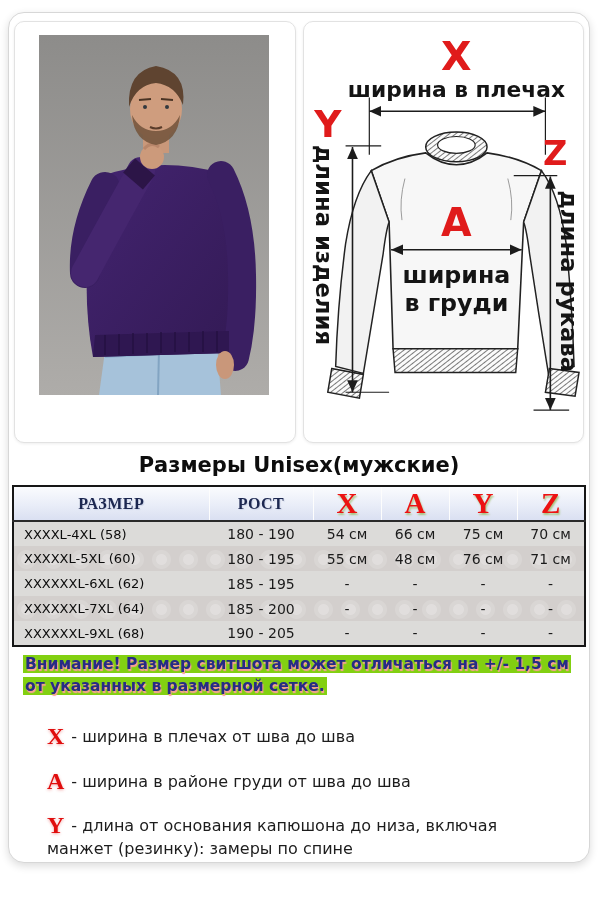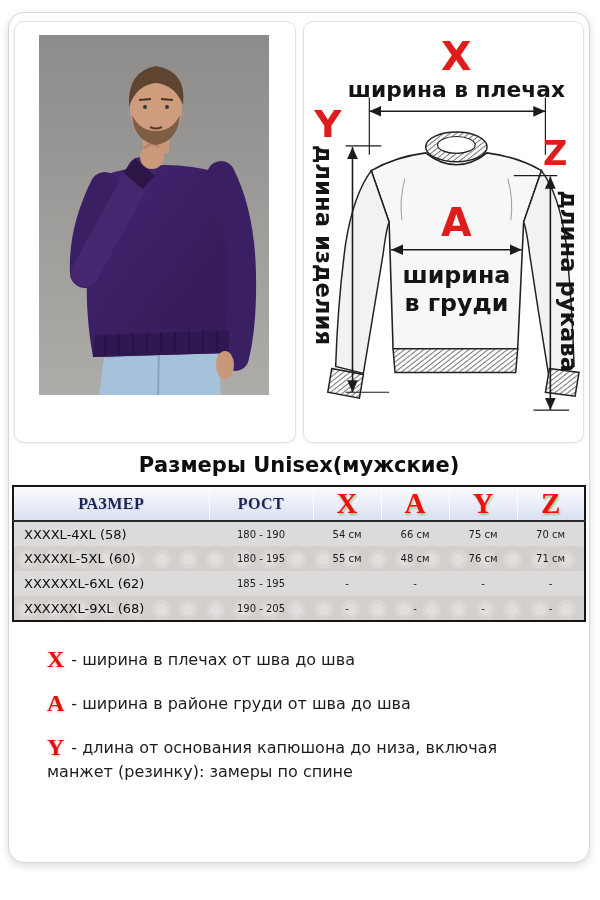--- a/index.html
+++ b/index.html
@@ -44,21 +44,21 @@
   }
   tbody tr { height:25px; }
   tbody tr:nth-child(odd)  { background:#dcdbd9; }
   tbody tr:nth-child(even) {
     background-color:#d3cfcd;
     background-image:radial-gradient(circle, rgba(255,255,255,.20) 5px, rgba(255,255,255,0) 6px),
                      radial-gradient(circle, rgba(255,255,255,.14) 9px, rgba(255,255,255,0) 10px);
     background-size:27px 27px, 27px 27px;
   }
   td.size { font-weight:normal; font-size:13px; color:#0c0c0c; padding-left:10px; }
-  td.val  { text-align:center; font-size:10px; color:#1b1b1b; }
+  td.val  { text-align:center; font-size:14px; color:#1b1b1b; }
 
   .warning { margin:7px 12px 2px 14px; font-size:15.5px; font-weight:bold; line-height:1.4; }
   .warning .hl {
     background:#82d011; color:#262c85; padding:0 2px;
     text-shadow:1px 1.5px 1px #ff9d9d;
     -webkit-box-decoration-break:clone; box-decoration-break:clone;
   }
 
   .legend { padding:5px 24px 0 38px; }
   .legend-item { font-size:16px; color:#1d1d1d; line-height:1.45; margin:20px 0; }
@@ -213,33 +213,44 @@
 
         <tr>
           <td class="size">XXXXXXL-6XL (62)</td>
           <td class="val">185 - 195</td>
           <td class="val">-</td>
           <td class="val">-</td>
           <td class="val">-</td>
           <td class="val">-</td>
         </tr>
 
+        <tr>
+          <td class="size">XXXXXXL-7XL (64)</td>
+          <td class="val">185 - 200</td>
+          <td class="val">-</td>
+          <td class="val">-</td>
+          <td class="val">-</td>
+          <td class="val">-</td>
+        </tr>
 
 
         <tr>
           <td class="size">XXXXXXL-9XL (68)</td>
           <td class="val">190 - 205</td>
           <td class="val">-</td>
           <td class="val">-</td>
           <td class="val">-</td>
           <td class="val">-</td>
         </tr>
       </tbody>
   </table>
 
+  <div class="warning">
+    <span class="hl">Внимание! Размер свитшота может отличаться на +/- 1,5 см от указанных в размерной сетке.</span>
+  </div>
 
   <div class="legend">
 
       <div class="legend-item">
         <span class="legend-letter">X</span><span>- ширина в плечах от шва до шва</span>
       </div>
 
       <div class="legend-item">
         <span class="legend-letter">A</span><span>- ширина в районе груди от шва до шва</span>
       </div>

